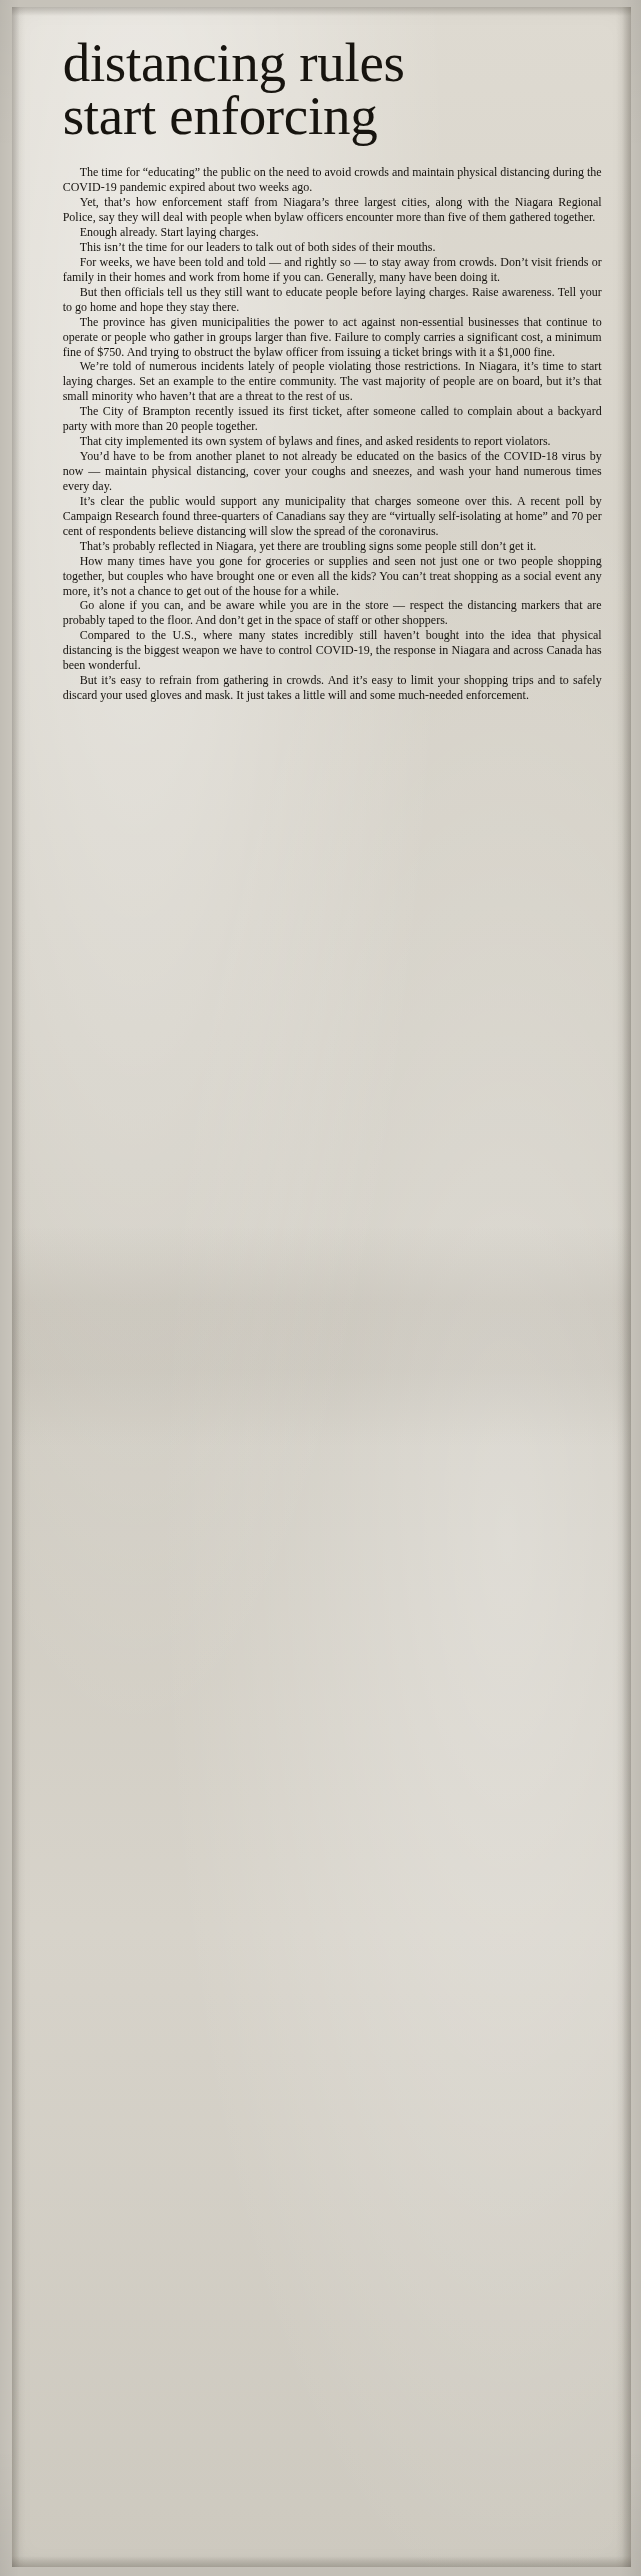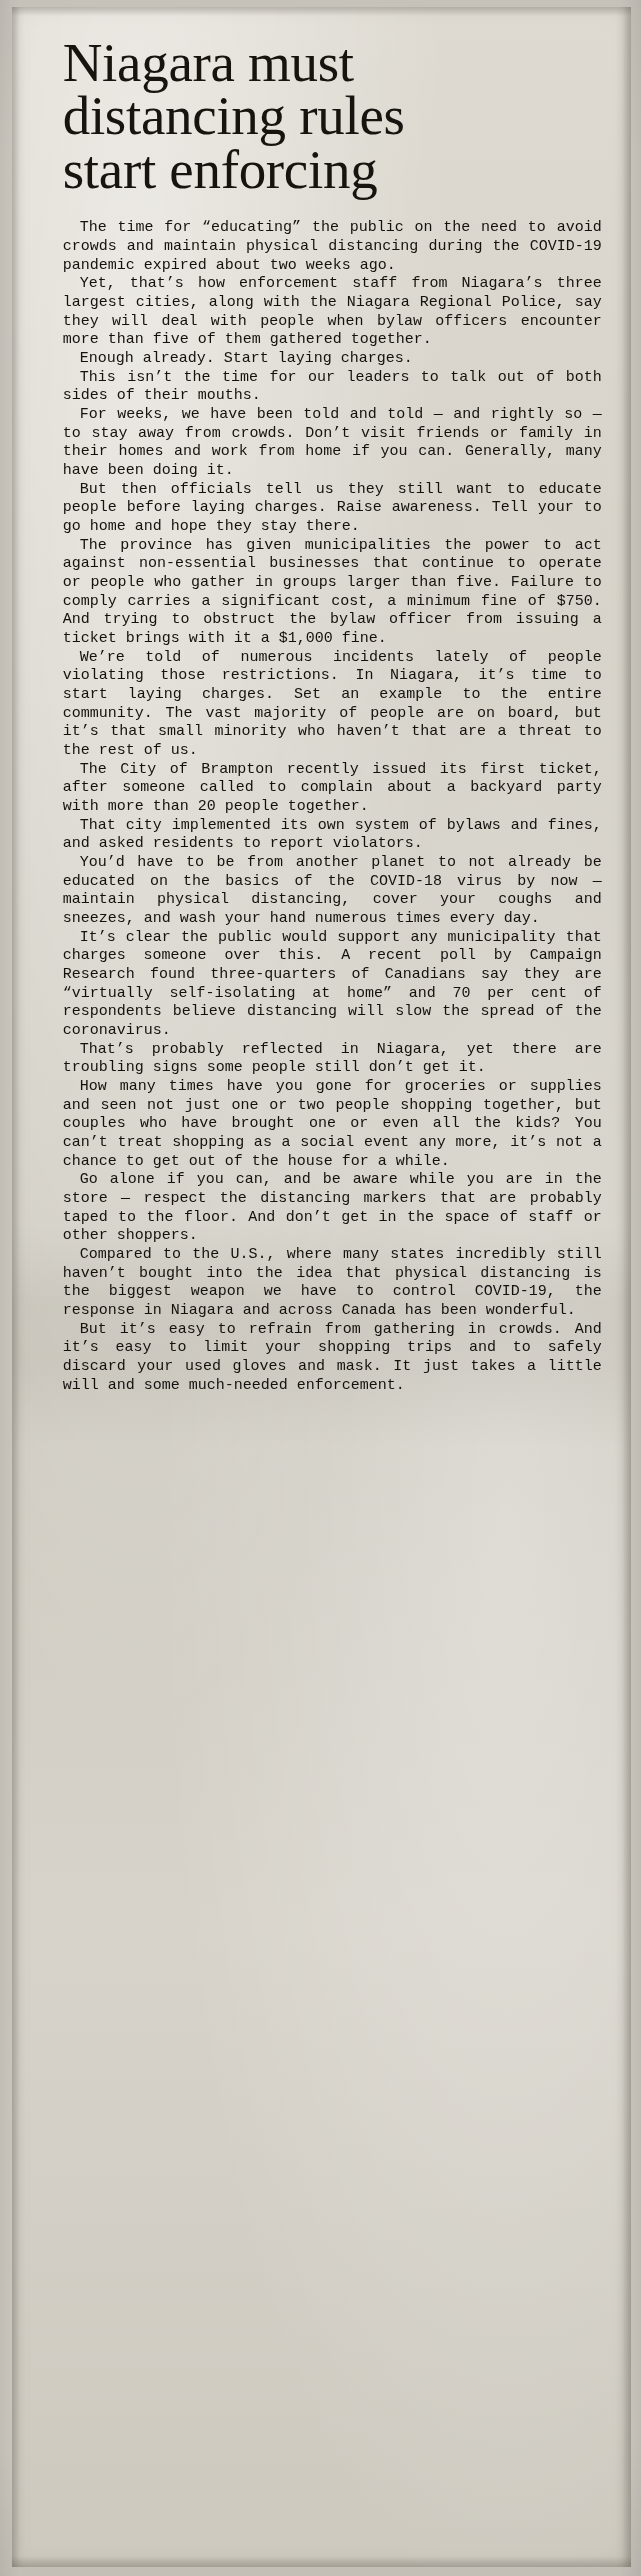--- a/index.html
+++ b/index.html
@@ -94,27 +94,26 @@
     letter-spacing: -0.3px;
     margin: 0 0 22px 0;
     padding: 0;
   }
   .headline .hl-line {
     display: block;
     white-space: nowrap;
   }
 
   .article {
-    font-size: 15px;
+    font-size: 12px;
     line-height: 1.245;
     color: #15120e;
     text-align: justify;
     text-justify: inter-word;
     hyphens: auto;
-    font-family: Liberation Mono, monospace;
     -webkit-hyphens: auto;
   }
   .article p {
     margin: 0;
     text-indent: 17px;
   }
   .article p.first {
     text-indent: 17px;
   }
 </style>
@@ -124,21 +123,20 @@
 <div class="page">
   <div class="paper">
     <div class="tone-band"></div>
     <div class="edge-left"></div>
     <div class="edge-right"></div>
     <div class="edge-top"></div>
     <div class="edge-bottom"></div>
 
     <div class="content">
       <h1 class="headline">
-        <span class="hl-line">Niagara must</span>
         <span class="hl-line">distancing rules</span>
         <span class="hl-line">start enforcing</span>
       </h1>
 
       <div class="article">
         <p class="first">The time for “educating” the public on the need to avoid crowds and maintain physical distancing during the COVID-19 pandemic expired about two weeks ago.</p>
         <p>Yet, that’s how enforcement staff from Niagara’s three largest cities, along with the Niagara Regional Police, say they will deal with people when bylaw officers encounter more than five of them gathered together.</p>
         <p>Enough already. Start laying charges.</p>
         <p>This isn’t the time for our leaders to talk out of both sides of their mouths.</p>
         <p>For weeks, we have been told and told — and rightly so — to stay away from crowds. Don’t visit friends or family in their homes and work from home if you can. Generally, many have been doing it.</p>

